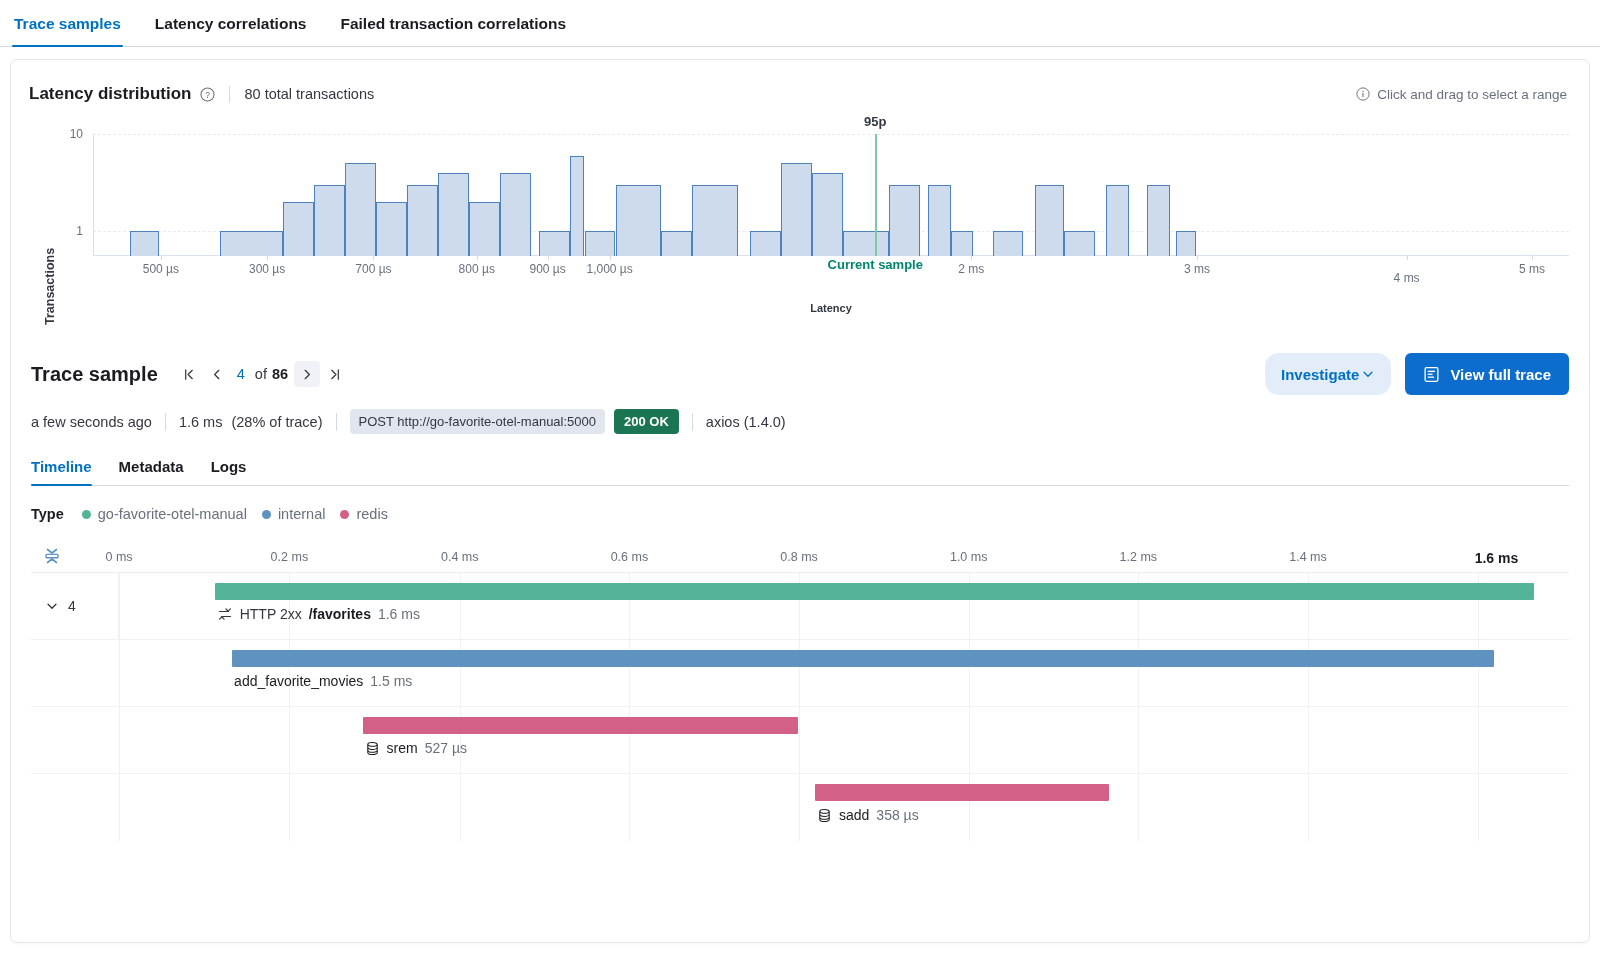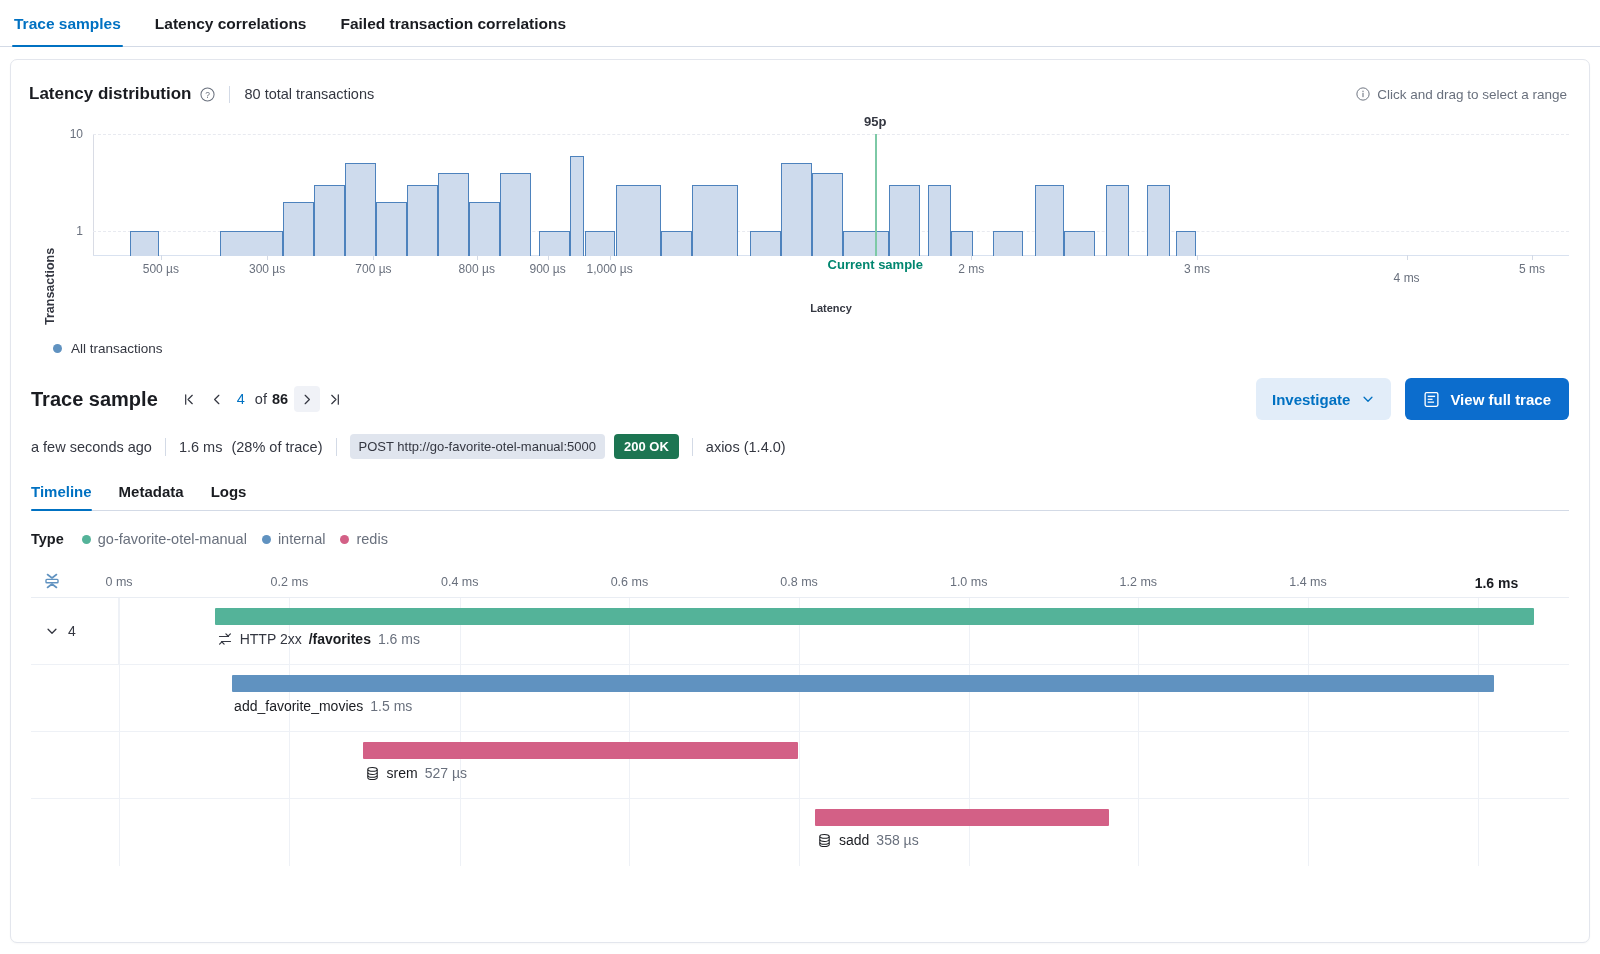--- a/index.html
+++ b/index.html
@@ -217,26 +217,26 @@
   .pg-btn.hover { background: #f0f2f7; }
   .pg-num { color: #0071c2; font-weight: normal; padding: 0 5px; }
   .pg-of { padding: 0 3px; color: #343741; }
   .pg-total { font-weight: bold; color: #1a1c21; padding-right: 4px; }
 
   .ts-actions { margin-left: auto; display: flex; align-items: center; gap: 14px; }
   .btn-investigate {
     background: #e2edf9;
     color: #0071c2;
     border: none;
-    border-radius: 6px;
+    border-radius: 14px;
     padding: 0 16px;
     height: 42px;
     font-size: 15px;
     font-weight: bold;
-    display: flex; align-items: center; gap: 11px;
+    display: flex; align-items: center; gap: 2px;
     cursor: pointer;
     font-family: inherit;
   }
   .btn-fulltrace {
     background: #0c6dcd;
     color: #fff;
     border: none;
     border-radius: 6px;
     padding: 0 18px;
     height: 42px;
@@ -489,24 +489,20 @@
         <div class="x-tick" style="left: calc(59.5% + 25.11px);">2 ms</div>
         <div class="x-tick" style="left: calc(74.8% + 15.624px);">3 ms</div>
         <div class="x-tick" style="left: calc(89% + 6.82px); margin-top: 9px;">4 ms</div>
         <div class="x-tick" style="left: calc(97.5% + 1.55px);">5 ms</div>
       </div>
     <div class="x-axis-title" id="x-axis-title" style="left: calc(50% + 31px);">Latency</div>
   <div class="y-tick" style="top: 104.853px; right: calc(100% - 52px);">1</div>
       <div class="y-tick" style="top: 8px; right: calc(100% - 52px);">10</div>
     </div>
 
-  <div class="legend-row">
-    <span class="dot" id="legend-dot" style="background: rgb(96, 146, 192);"></span>
-    <span>All transactions</span>
-  </div>
 
   <div class="ts-row">
     <span class="ts-title">Trace sample</span>
     <span class="pager">
       <span class="pg-btn">
         <svg width="15" height="15" viewBox="0 0 16 16">
             <path d="M5 3v10M12 3.5 7.5 8l4.5 4.5" fill="none" stroke="#343741" stroke-width="1.3" stroke-linecap="round" stroke-linejoin="round"></path>
           </svg>
       </span>
       <span class="pg-btn">

